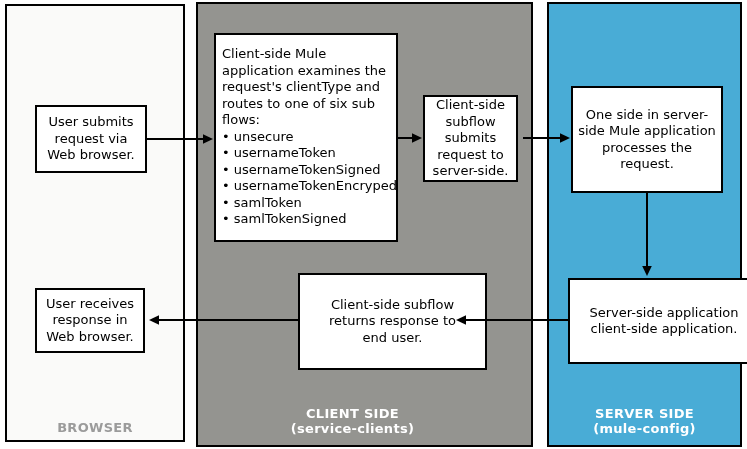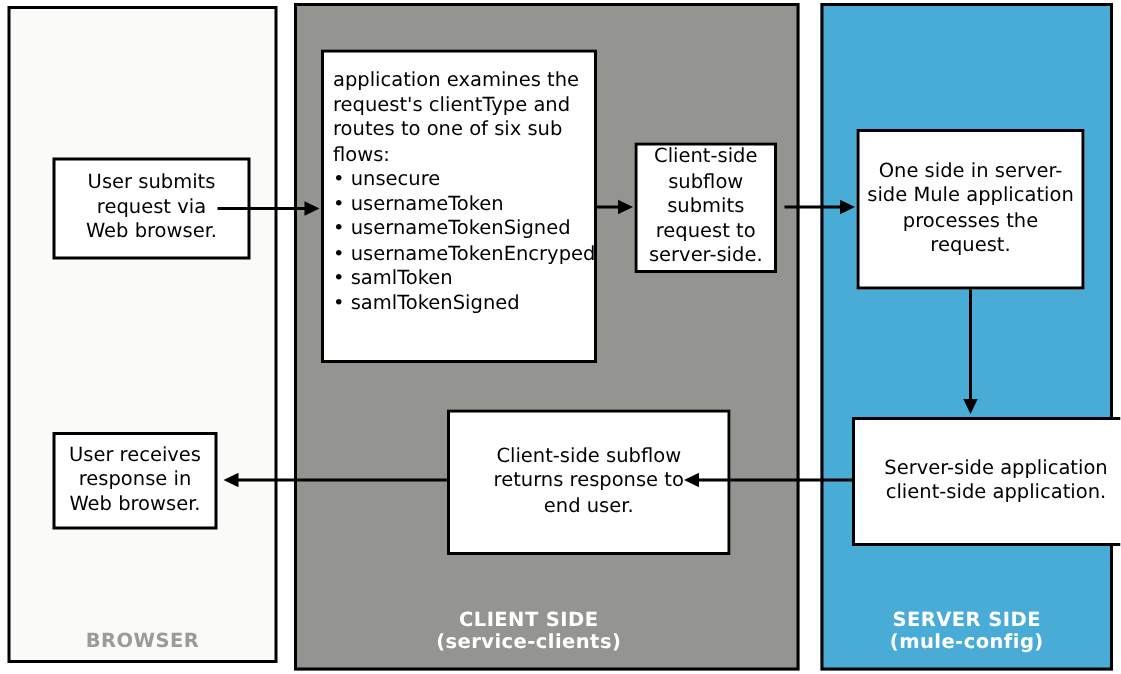--- a/index.html
+++ b/index.html
@@ -40,21 +40,21 @@
     color: var(--text, #000000);
     font-size: 13px;
     line-height: 16.5px;
   }
   .box.centered {
     display: flex;
     flex-direction: column;
     justify-content: center;
     text-align: center;
   }
-  .box-user-submits  { left: 35px;  top: 105px; width: 132px; height: 68px; }
+  .box-user-submits  { left: 35px;  top: 105px; width: 112px; height: 68px; }
   .box-user-receives { left: 35px;  top: 288px; width: 110px; height: 65px; }
   .box-router        { left: 214px; top: 33px;  width: 184px; height: 209px;
                        padding: 11px 2px 0 6px; text-align: left; }
   .box-subflow-submits { left: 423px; top: 95px;  width: 95px; height: 87px; }
   .box-subflow-returns { left: 298px; top: 273px; width: 189px; height: 97px; }
   .box-one-flow        { left: 571px; top: 86px;  width: 152px; height: 107px; }
   .box-sends-response  { left: 568px; top: 278px; width: 192px; height: 86px; }
   .panel-label {
     position: absolute;
     text-align: center;
@@ -93,20 +93,21 @@
     <div class="tl">request via</div>
     <div class="tl">Web browser.</div>
   </div>
   <div class="box centered box-user-receives">
     <div class="tl">User receives</div>
     <div class="tl">response in</div>
     <div class="tl">Web browser.</div>
   </div>
 
   <div class="box box-router">
+    <div class="tl">Client-side Mule</div>
     <div class="tl">application examines the</div>
     <div class="tl">request's clientType and</div>
     <div class="tl">routes to one of six sub</div>
     <div class="tl">flows:</div>
     <div class="tl">• unsecure</div>
     <div class="tl">• usernameToken</div>
     <div class="tl">• usernameTokenSigned</div>
     <div class="tl">• usernameTokenEncryped</div>
     <div class="tl">• samlToken</div>
     <div class="tl">• samlTokenSigned</div>

